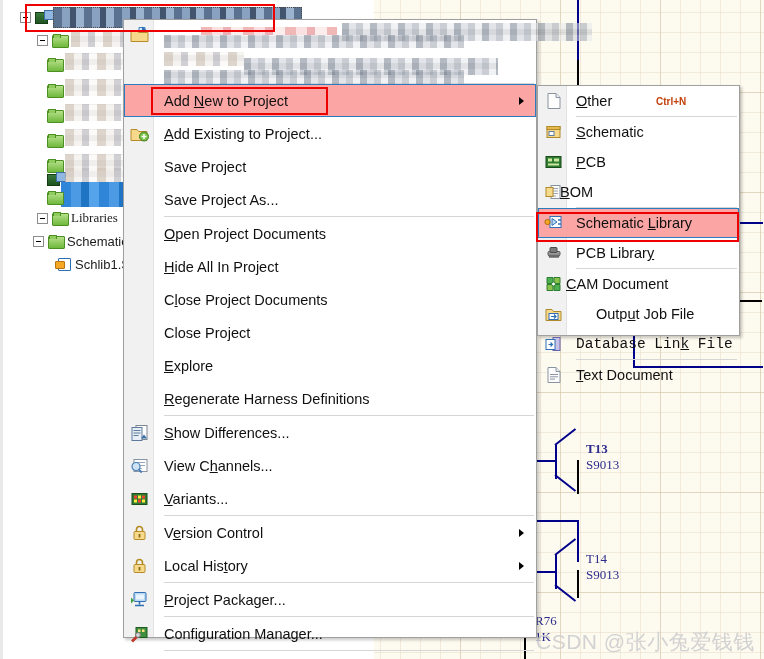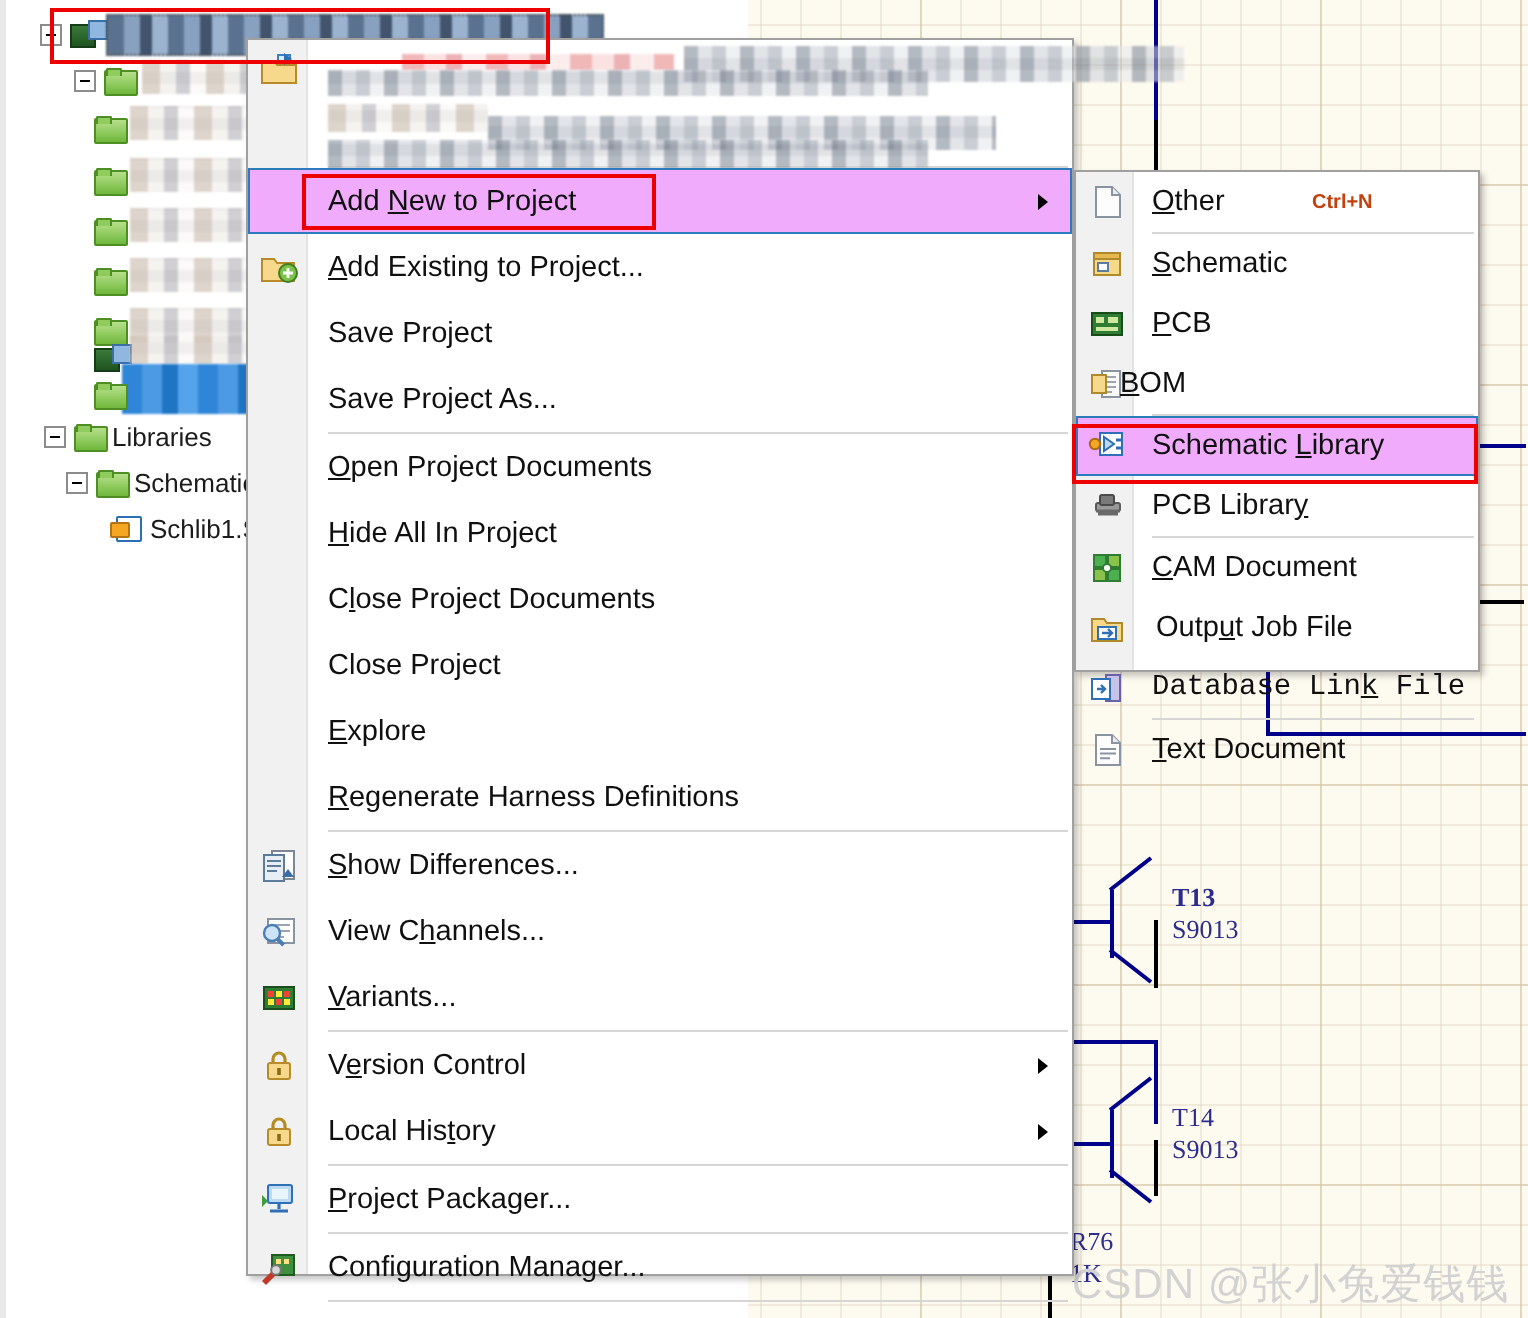--- a/index.html
+++ b/index.html
@@ -199,21 +199,21 @@
   }
   .mi .arrow {
     position: absolute; right: 12px; top: 50%;
     transform: translateY(-50%); z-index: 2;
     width: 0; height: 0;
     border-left: 5px solid #000;
     border-top: 4.5px solid transparent;
     border-bottom: 4.5px solid transparent;
   }
   .mi.hl {
-    background: #f0abfc;
+    background: #fca5a5;
     outline: 1px solid #2c7bbf;
     outline-offset: -1px;
   }
   .sep {
     height: 1px; background: #d6d6d6;
     margin-left: 40px; margin-right: 2px;
   }
   .u { text-decoration: underline; }
 
   
@@ -322,21 +322,21 @@
         <span class="prj-ico"></span>
       </div>
       <div class="pixelated warm" style="left:62px; top:168px; width:62px; height:14px;"></div>
 
       <div class="pixelated" style="left:58px; top:182px; width:66px; height:25px;
            background-image:repeating-linear-gradient(90deg,#2f86d8 0 10px,#4d9ae4 10px 20px,#1f74c4 20px 28px,#55a3ea 28px 38px);"></div>
       <div class="tree-row" style="left:44px; top:188px;">
         <span class="folder-ico"></span>
       </div>
 
-      <div class="tree-row" style="left:19px; top:209px;">
+      <div class="tree-row" style="left:34px; top:209px;font-family:Liberation Serif, serif;">
         <span class="expander"></span>
         <span class="folder-ico"></span>
         <span>Libraries</span>
       </div>
 
       <div class="tree-row" style="left:30px; top:232px;">
         <span class="expander"></span>
         <span class="folder-ico"></span>
         <span>Schematic</span>
       </div>
@@ -588,34 +588,34 @@
         <svg viewBox="0 0 19 17" width="19" height="17">
           <rect x="4" y="7" width="12" height="4" rx="1" fill="#9a9a9a" stroke="#5a5a5a"></rect>
           <rect x="6" y="3" width="7" height="5" rx="1" fill="#7a7a7a" stroke="#4a4a4a"></rect>
           <path d="M4 11 h12 M5 12.5 h10" stroke="#6a6a6a" stroke-width="1.4"></path>
         </svg>
       </span>
       <span class="mi-label">PCB Librar<span class="u">y</span></span>
     </div>
     <div class="sep" style="margin-left:38px;"></div>
 
-    <div class="mi" style="height:30px; padding-left:38px;">
+    <div class="mi" style="height:30px; padding-left:28px;">
       <span class="mi-icon">
         <svg viewBox="0 0 19 17" width="19" height="17">
           <path d="M3 2 h6 v6 H3 Z" fill="#4caf50" stroke="#2e7d32"></path>
           <path d="M10 2 h6 v6 h-6 Z" fill="#8bc34a" stroke="#2e7d32"></path>
           <path d="M3 9 h6 v6 H3 Z" fill="#8bc34a" stroke="#2e7d32"></path>
           <path d="M10 9 h6 v6 h-6 Z" fill="#4caf50" stroke="#2e7d32"></path>
           <circle cx="9.5" cy="8.5" r="2" fill="#fff" stroke="#2e7d32"></circle>
         </svg>
       </span>
       <span class="mi-label"><span class="u">C</span>AM Document</span>
     </div>
 
-    <div class="mi" style="height:30px; padding-left:40px;text-align:right;">
+    <div class="mi" style="height:30px; padding-left:58px;text-align:right;">
       <span class="mi-icon">
         <svg viewBox="0 0 19 17" width="19" height="17">
           <path d="M2 4 h6 l1.5 2 H17 v9 H2 Z" fill="#f6d98b" stroke="#b08a2a"></path>
           <rect x="5" y="8" width="9" height="6" fill="#ffffff" stroke="#2f6fb5"></rect>
           <path d="M7 11 h5 M10 9 l2 2 l-2 2" stroke="#2f6fb5" stroke-width="1.2" fill="none"></path>
         </svg>
       </span>
       <span class="mi-label">Outp<span class="u">u</span>t Job File</span>
     </div>
 

